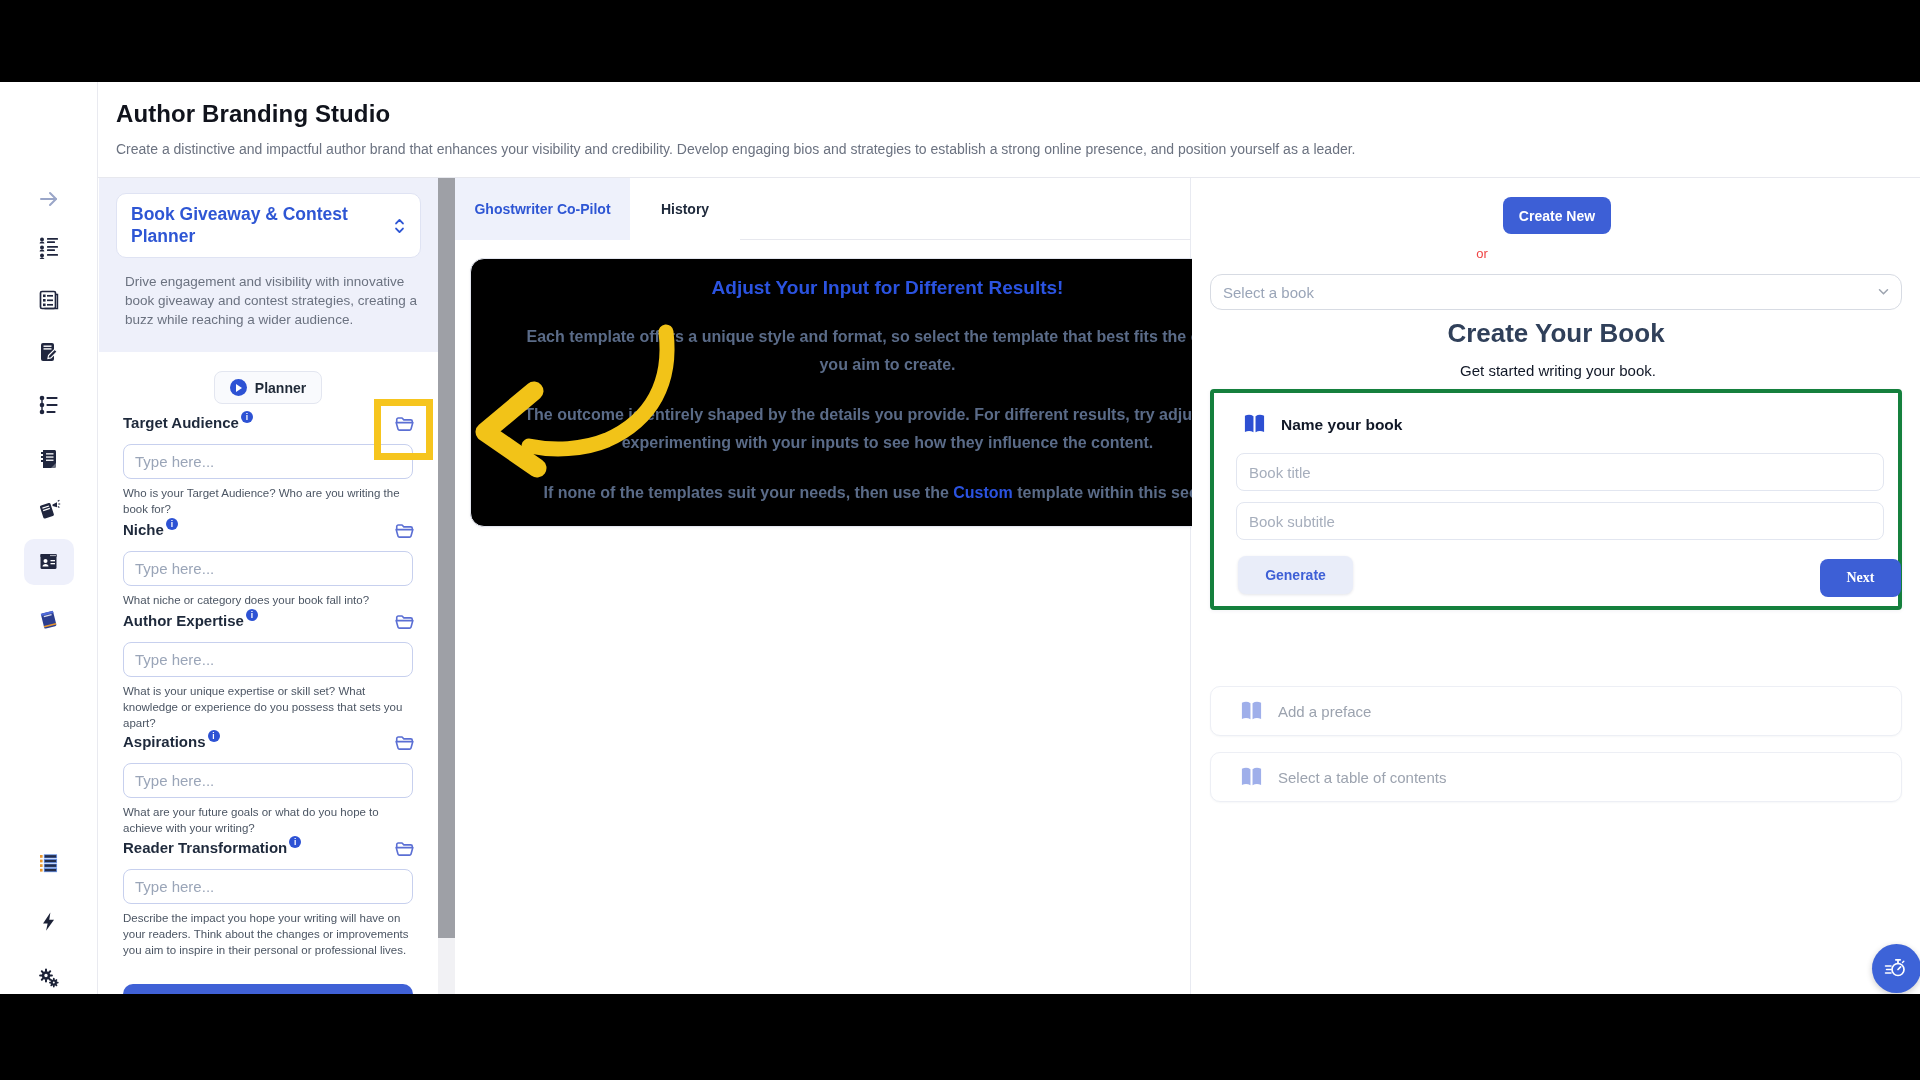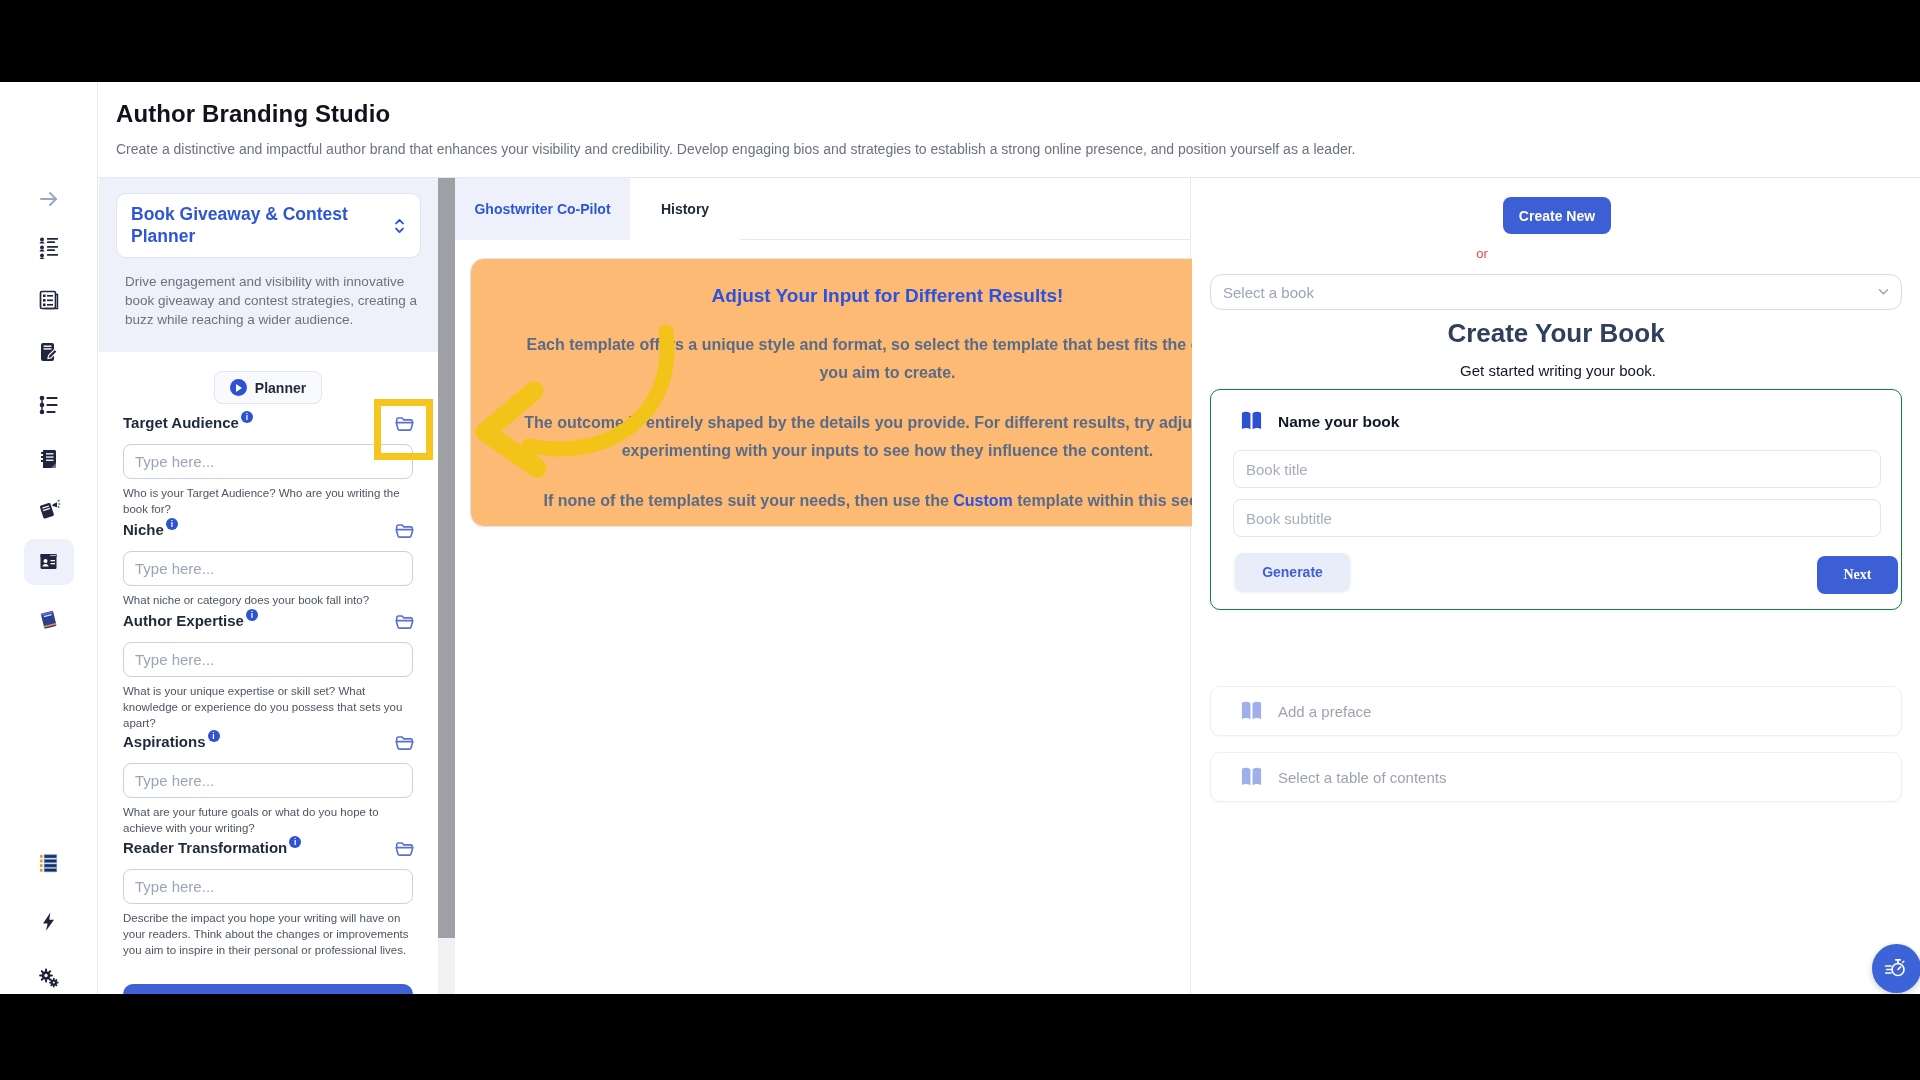--- a/index.html
+++ b/index.html
@@ -46,35 +46,35 @@
   
   .hl-box { position:absolute; left:374px; top:399px; width:59px; height:61px; border:7px solid #f6c51e; z-index:30; }
   .arrow-svg { position:absolute; left:455px; top:300px; z-index:30; pointer-events:none; }
 
   
   .mid-panel { position:absolute; left:455px; top:178px; width:736px; height:816px; background:#fff; border-right:1px solid #e8eaf1; }
   .tabbar { position:absolute; left:0; top:0; width:736px; height:62px; border-bottom:1px solid #e7e8ee; display:flex; }
   .tab { height:62px; display:flex; align-items:center; justify-content:center; font-size:14px; font-weight:700; }
   .tab.active { width:175px; background:#eef1fb; color:#2e56d4; }
   .tab.idle { width:110px; background:#fff; color:#1e293b; }
-  .info-card { position:absolute; left:15px; top:80px; width:835px; height:269px; background:#fdba74; border:1px solid #e3e6ef; border-radius:14px; box-shadow:0 1px 3px rgba(30,41,80,.05); text-align:center; padding:26px 40px 0; }
+  .info-card { position:absolute; left:15px; top:80px; width:835px; height:269px; background:#000000; border:1px solid #e3e6ef; border-radius:14px; box-shadow:0 1px 3px rgba(30,41,80,.05); text-align:center; padding:18px 40px 0; }
   .info-card h3 { font-size:19px; font-weight:700; color:#2b53e0; margin-bottom:24px; }
   .info-card p { font-size:16px; font-weight:600; line-height:1.75; color:#5a6b88; margin-bottom:22px; }
   .info-card .lnk { color:#2b53e0; font-weight:700; }
 
   
   .right-panel { position:absolute; left:1192px; top:178px; width:728px; height:816px; background:#fff; }
   .btn-blue { background:#3d5fd6; color:#fff; font-weight:700; font-size:14px; border:none; border-radius:8px; display:flex; align-items:center; justify-content:center; cursor:pointer; font-family:"Liberation Sans",sans-serif; }
   .create-new { position:absolute; left:311px; top:19px; width:108px; height:37px; }
   .or-lbl { position:absolute; left:0; top:68px; width:580px; text-align:center; font-size:13px; color:#ef4444; }
   .select-book { position:absolute; left:18px; top:96px; width:692px; height:36px; border:1px solid #d7dbe3; border-radius:12px; background:#fff; display:flex; align-items:center; padding:0 12px; font-size:15px; color:#9aa5b8; }
   .select-book svg { margin-left:auto; }
   .cyb-h { position:absolute; left:0; top:140px; width:728px; text-align:center; font-size:26px; font-weight:600; color:#30405a; }
   .cyb-s { position:absolute; left:0; top:184px; width:732px; text-align:center; font-size:15px; color:#111827; }
-  .name-card { position:absolute; left:18px; top:211px; width:692px; height:221px; background:#fff; border:1px solid #15803d; border-radius:10px; box-shadow:0 1px 4px rgba(30,41,80,.06); }
+  .name-card { position:absolute; left:18px; top:211px; width:692px; height:221px; background:#fff; border:4px solid #15803d; border-radius:4px; box-shadow:0 1px 4px rgba(30,41,80,.06); }
   .name-card .hd { position:absolute; left:28px; top:20px; display:flex; align-items:center; gap:14px; font-size:15.5px; font-weight:700; color:#111827; }
   .ncinput { position:absolute; left:22px; width:648px; height:38px; border:1px solid #e2e6f0; border-radius:8px; padding:0 12px; font-size:15px; color:#334155; outline:none; font-family:"Liberation Sans",sans-serif; }
   .ncinput::placeholder { color:#a6aebc; }
   .in-title { top:60px; } .in-sub { top:109px; }
   .gen-btn { position:absolute; left:24px; top:163px; width:115px; height:38px; background:#e9edf9; color:#3d5fd6; font-weight:700; font-size:14px; border:none; border-radius:8px; box-shadow:0 1px 3px rgba(30,41,80,.12); cursor:pointer; font-family:"Liberation Sans",sans-serif; }
   .next-btn { position:absolute; left:606px; top:166px; width:81px; height:38px;font-family:Liberation Serif, serif; }
   .drow { position:absolute; left:18px; width:692px; height:50px; background:#fff; border:1px solid #edeff5; border-radius:10px; display:flex; align-items:center; padding-left:28px; gap:14px; box-shadow:0 1px 2px rgba(30,41,80,.04); }
   .drow .txt { font-size:15px; font-weight:500; color:#9ca3af; }
   .drow svg { opacity:.45; }
   .r1 { top:442px; } .r2 { top:508px; } .r3 { top:574px; }

